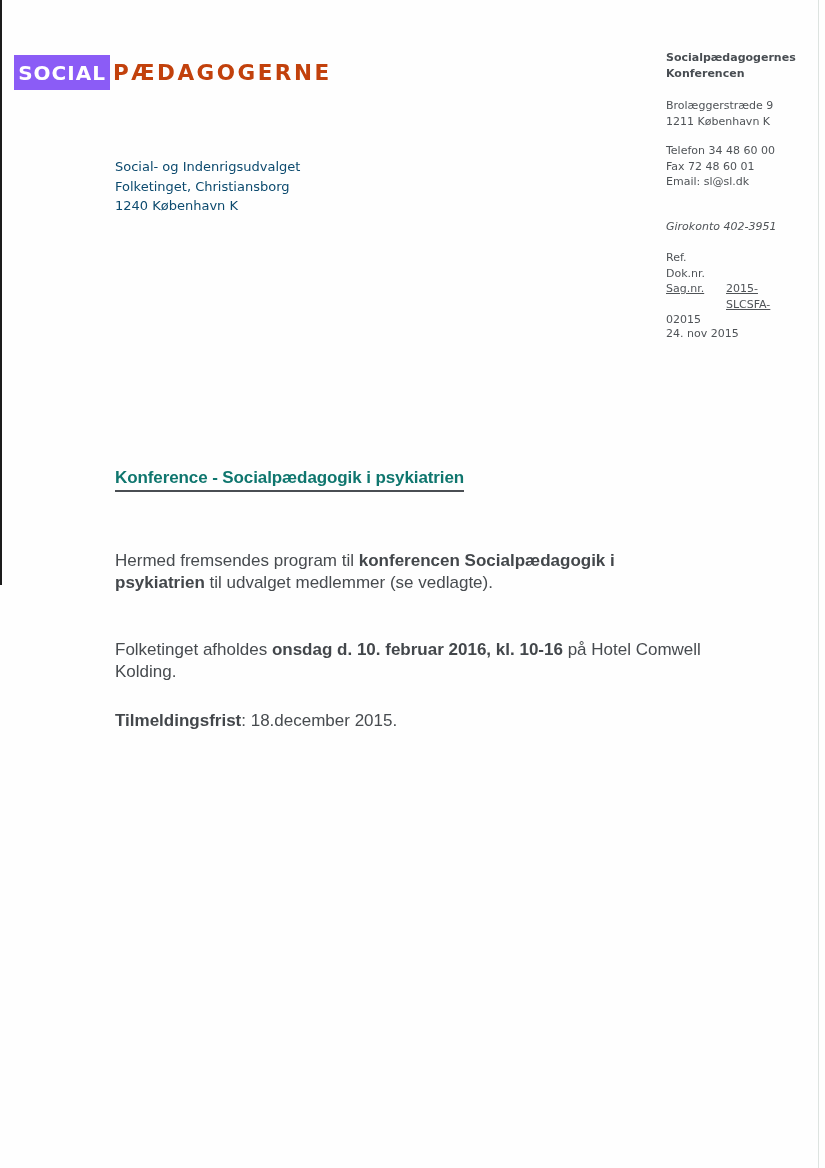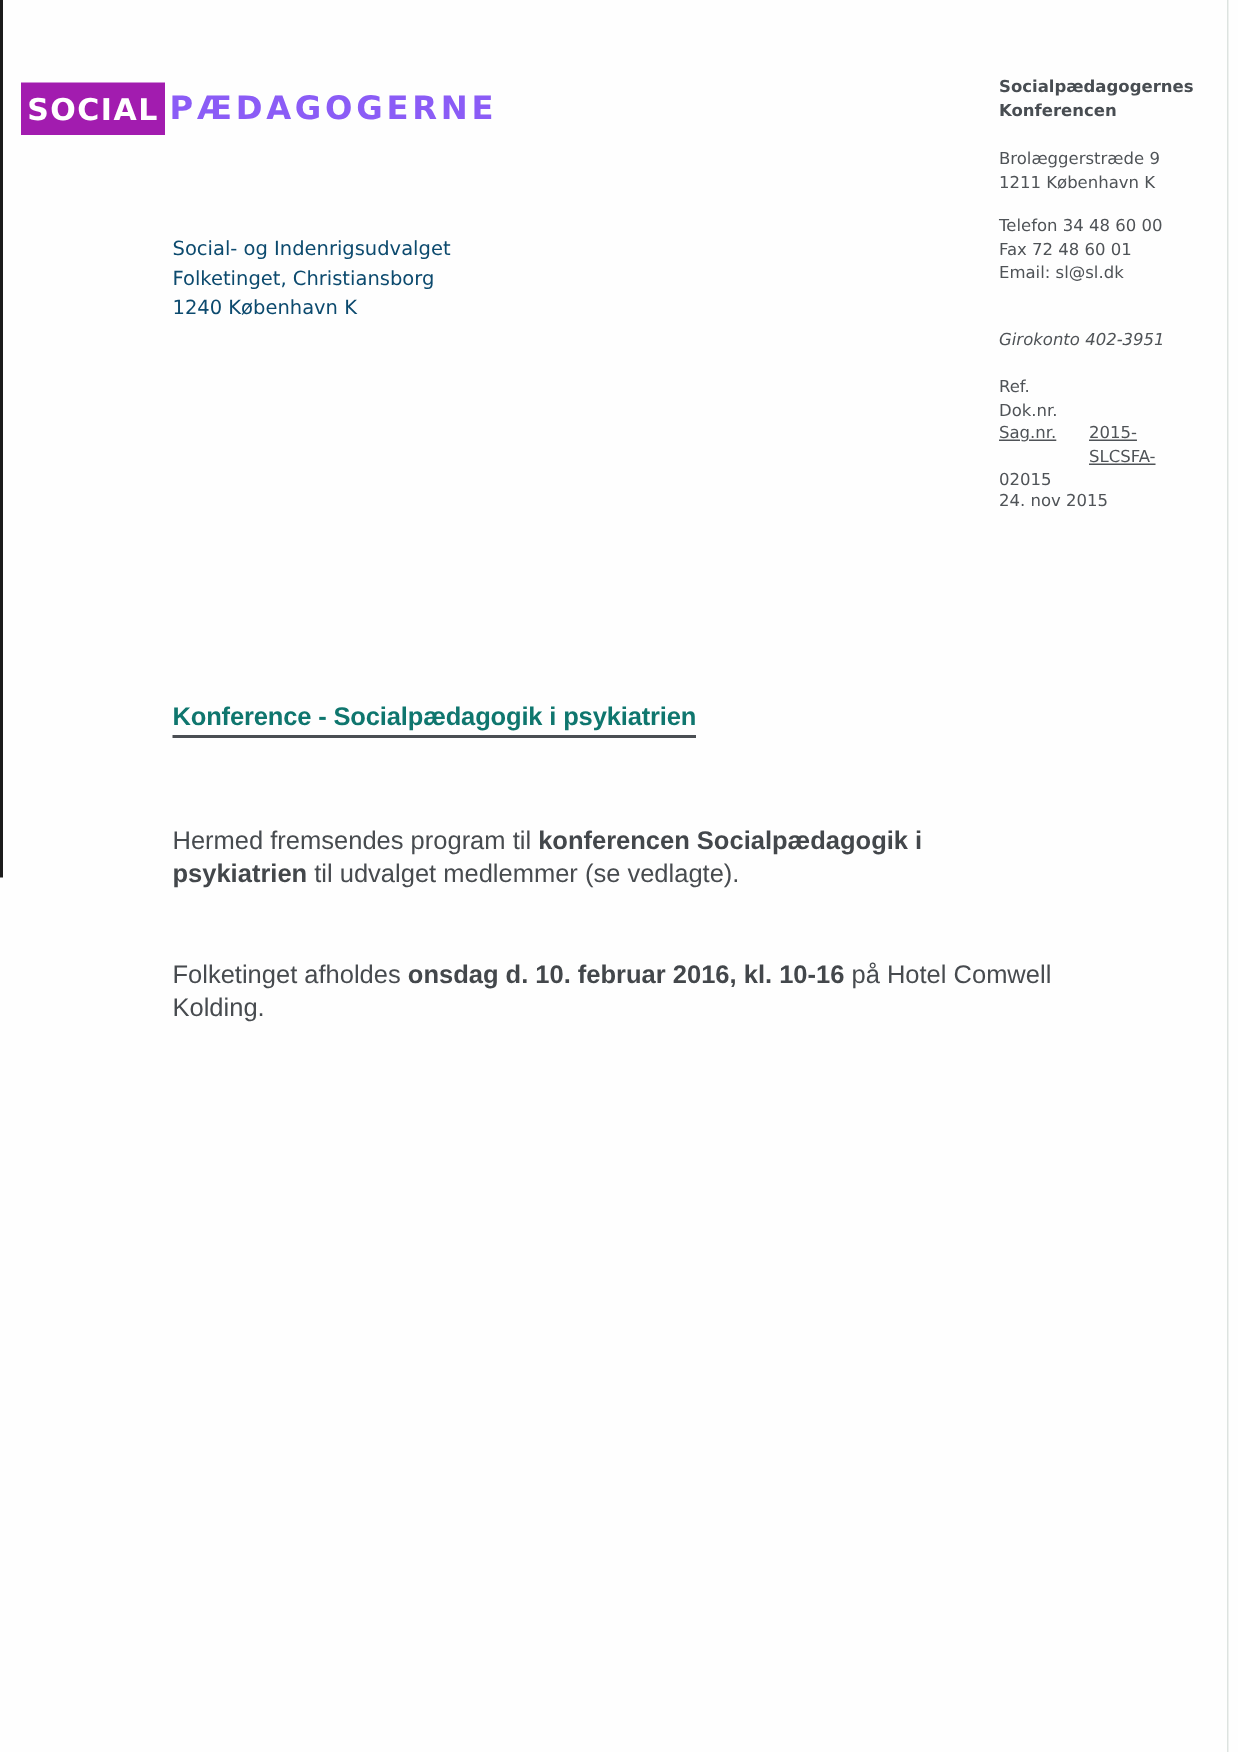--- a/index.html
+++ b/index.html
@@ -19,27 +19,27 @@
     background: #1c1c1c;
   }
   .scan-line-right {
     position: absolute; left: 818px; top: 0; width: 1px; height: 1168px;
     background: #dde3e0;
   }
 
   
   .logo { position: absolute; left: 14px; top: 55px; display: flex; align-items: center; }
   .logo-box {
-    background: #a21caf; color: #ffffff;
+    background: #8b5cf6; color: #ffffff;
     width: 96px; height: 35px;
     display: flex; align-items: center; justify-content: center;
     font-weight: bold; font-size: 20px; letter-spacing: 1px;
   }
   .logo-word {
-    color: #8b5cf6; font-weight: bold; font-size: 21.5px;
+    color: #c2410c; font-weight: bold; font-size: 21.5px;
     letter-spacing: 2.5px; margin-left: 3px; white-space: nowrap;
   }
 
   
   .recipient {
     position: absolute; left: 115px; top: 157px;
     font-size: 13px; line-height: 19.5px; color: #0c4a6e;
   }
 
   
@@ -123,14 +123,15 @@
     </div>
     <div class="blk lh-date">24. nov 2015</div>
   </div>
 
   <div class="heading">Konference - Socialpædagogik i psykiatrien</div>
 
   <p class="para para1"><span>Hermed fremsendes program til </span><b>konferencen Socialpædagogik i psykiatrien</b><span> til udvalget medlemmer (se vedlagte).</span></p>
 
   <p class="para para2"><span>Folketinget afholdes </span><b>onsdag d. 10. februar 2016, kl. 10-16</b><span> på Hotel Comwell Kolding.</span></p>
 
+  <p class="para para3"><b>Tilmeldingsfrist</b><span>: 18.december 2015.</span></p>
 
 </div>
 
 </body></html>

